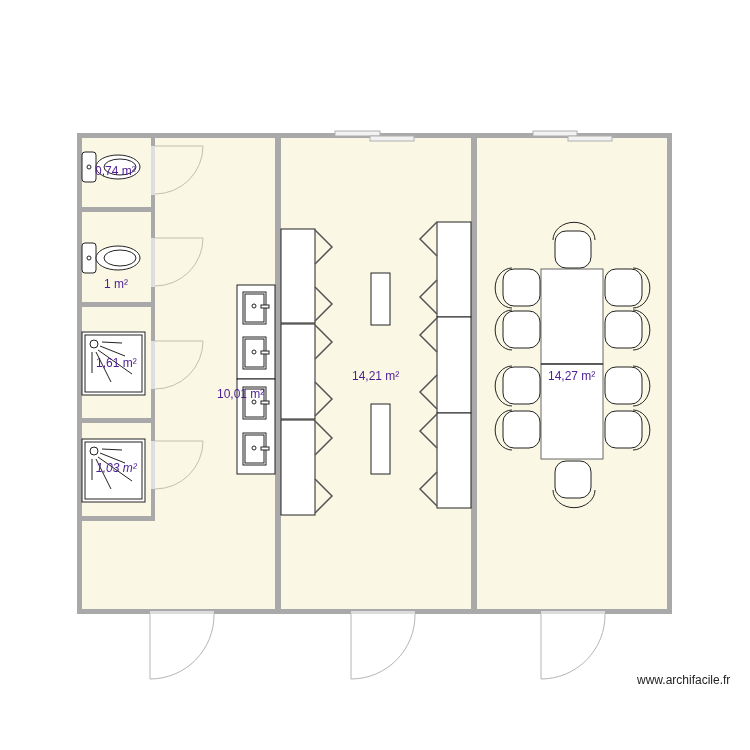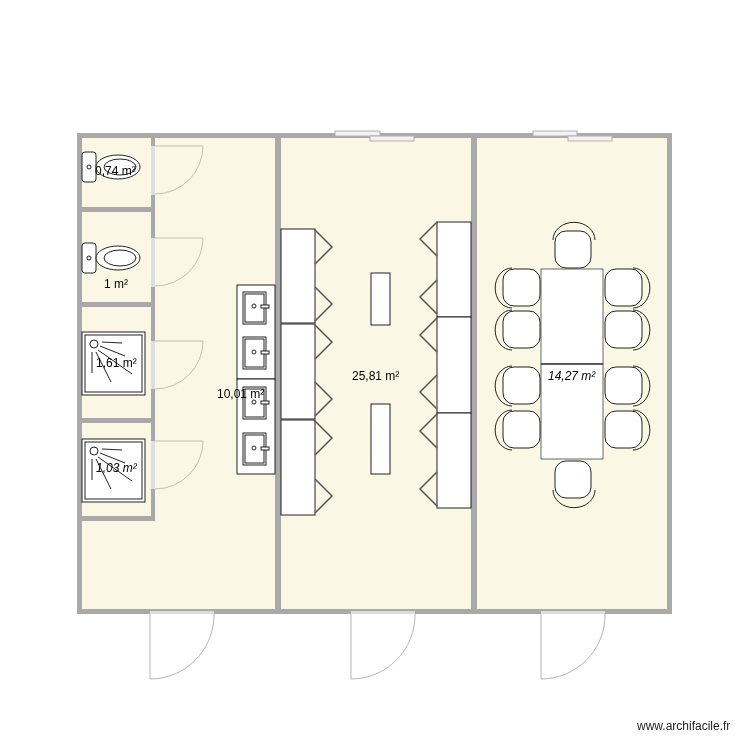--- a/index.html
+++ b/index.html
@@ -1,19 +1,19 @@
 <!DOCTYPE html>
 <html><head>
 <meta charset="utf-8">
 <style>
   html,body{margin:0;padding:0;background:#ffffff;}
   body{width:750px;height:750px;position:relative;overflow:hidden;font-family:"Liberation Sans",sans-serif;}
   .plan{position:absolute;left:0;top:0;width:750px;height:750px;}
-  .area-label{position:absolute;font-size:12px;color:#000000;white-space:nowrap;font-family:"Liberation Sans",sans-serif;}
-  .watermark{position:absolute;left:637px;top:673px;font-size:12px;color:#222222;font-family:"Liberation Sans",sans-serif;margin-top:46px;}
+  .area-label{position:absolute;font-size:12px;color:#4c1d95;white-space:nowrap;font-family:"Liberation Sans",sans-serif;}
+  .watermark{position:absolute;left:637px;top:673px;font-size:12px;color:#222222;font-family:"Liberation Sans",sans-serif;}
 </style>
 </head>
 <body>
 
 <svg class="plan" width="750" height="750" viewBox="0 0 750 750" xmlns="http://www.w3.org/2000/svg">
 
   <g>
     <rect x="81" y="137" width="194" height="473" fill="#faf8e4"></rect>
     <rect x="281" y="137" width="190" height="473" fill="#faf8e4"></rect>
     <rect x="477" y="137" width="191" height="473" fill="#faf8e4"></rect>
@@ -213,16 +213,16 @@
       <rect x="605" y="411" width="37" height="37" rx="11"></rect>
     </g>
   </g>
 </svg>
 
 <span class="area-label" style="left:95px;top:164px;">0,74 m²</span>
 <span class="area-label" style="left:104px;top:251px;margin-top:26px;">1 m²</span>
 <span class="area-label" style="left:96px;top:356px;">1,61 m²</span>
 <span class="area-label" style="left:96px;top:461px;font-style:italic;">1,03 m²</span>
 <span class="area-label" style="left:181px;top:387px;margin-left:36px;">10,01 m²</span>
-<span class="area-label" style="left:352px;top:369px;">25,81 m²</span>
-<span class="area-label" style="left:548px;top:369px;font-style:italic;">14,27 m²</span>
+<span class="area-label" style="left:352px;top:369px;">14,21 m²</span>
+<span class="area-label" style="left:548px;top:369px;">14,27 m²</span>
 
 <span class="watermark">www.archifacile.fr</span>
 
 </body></html>

